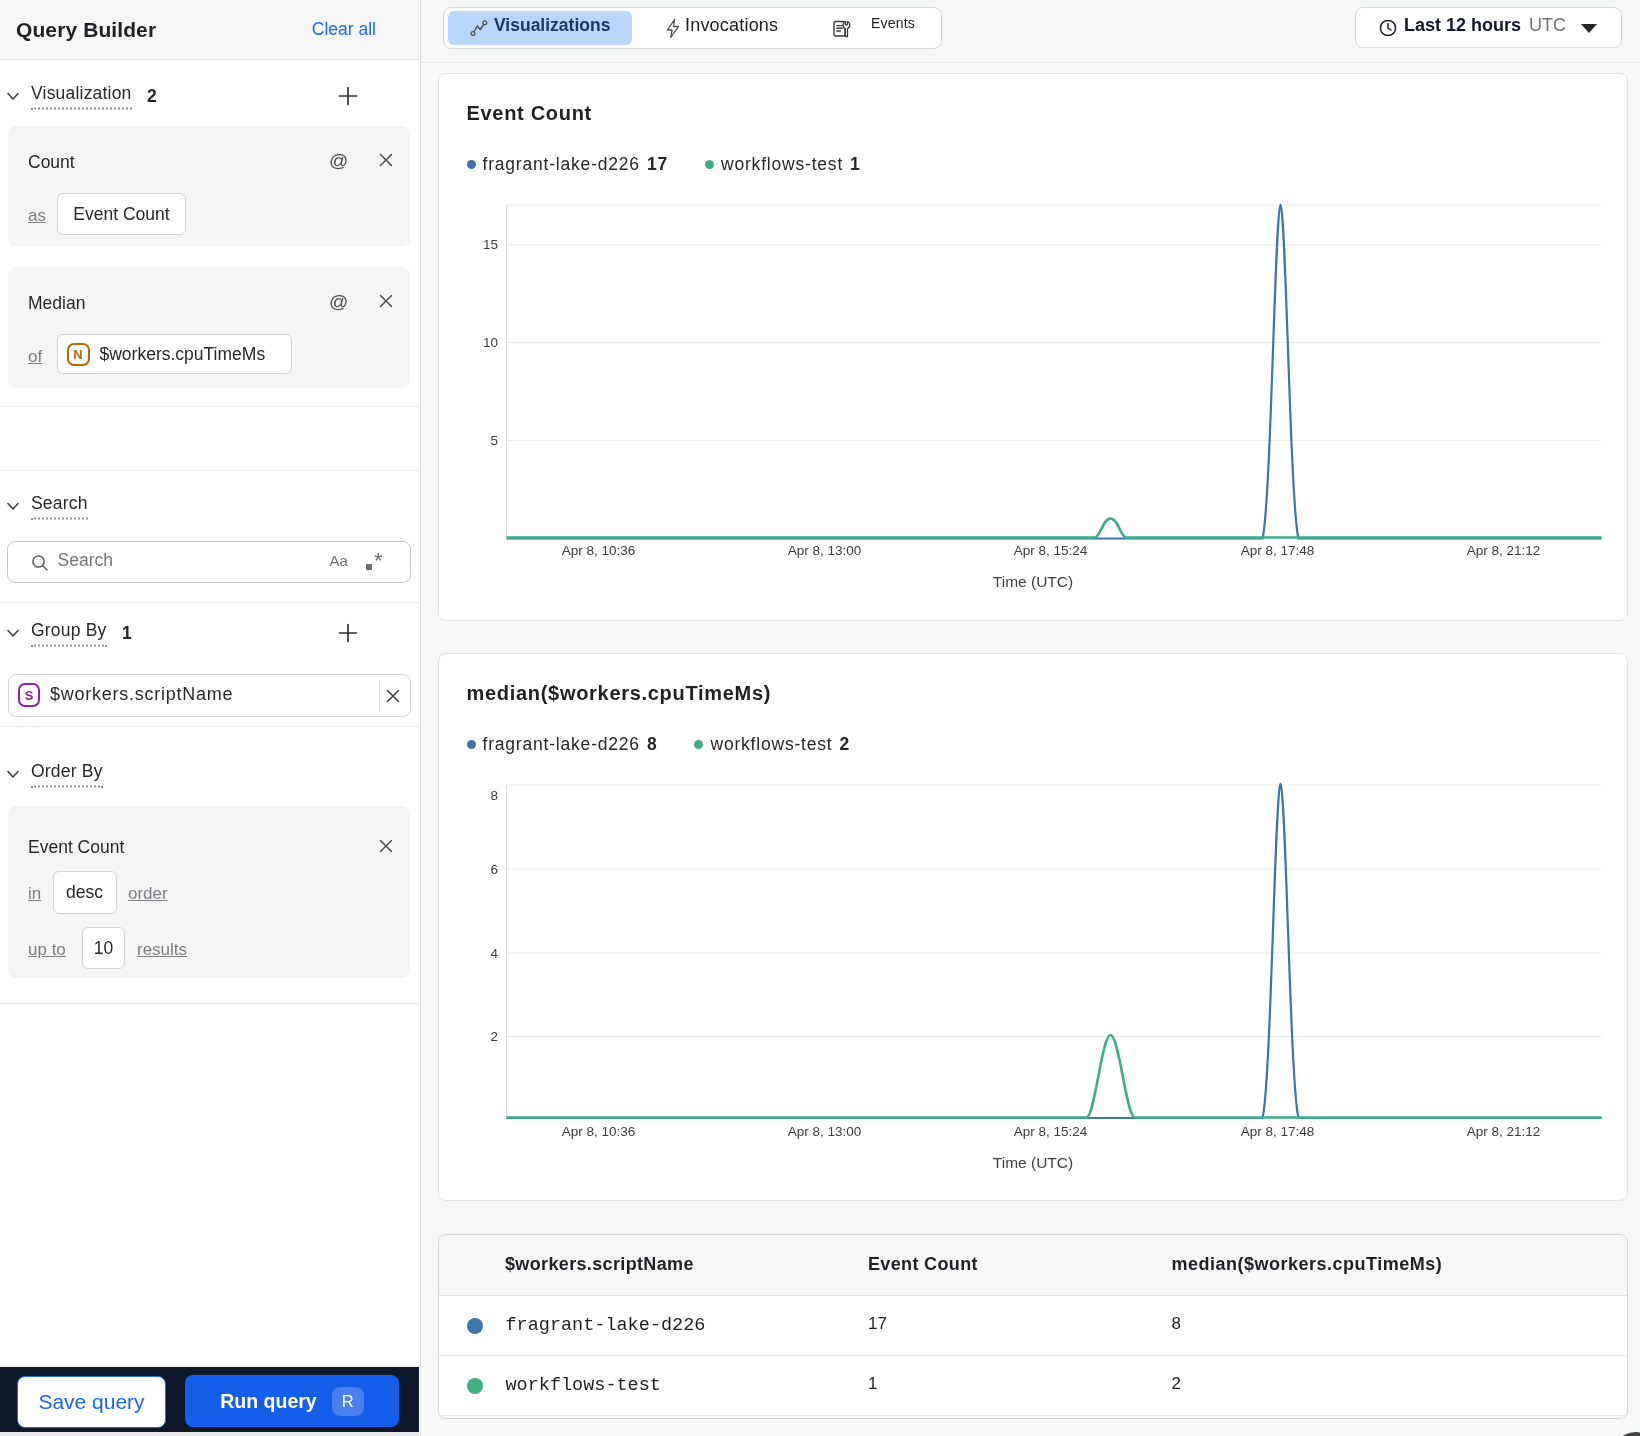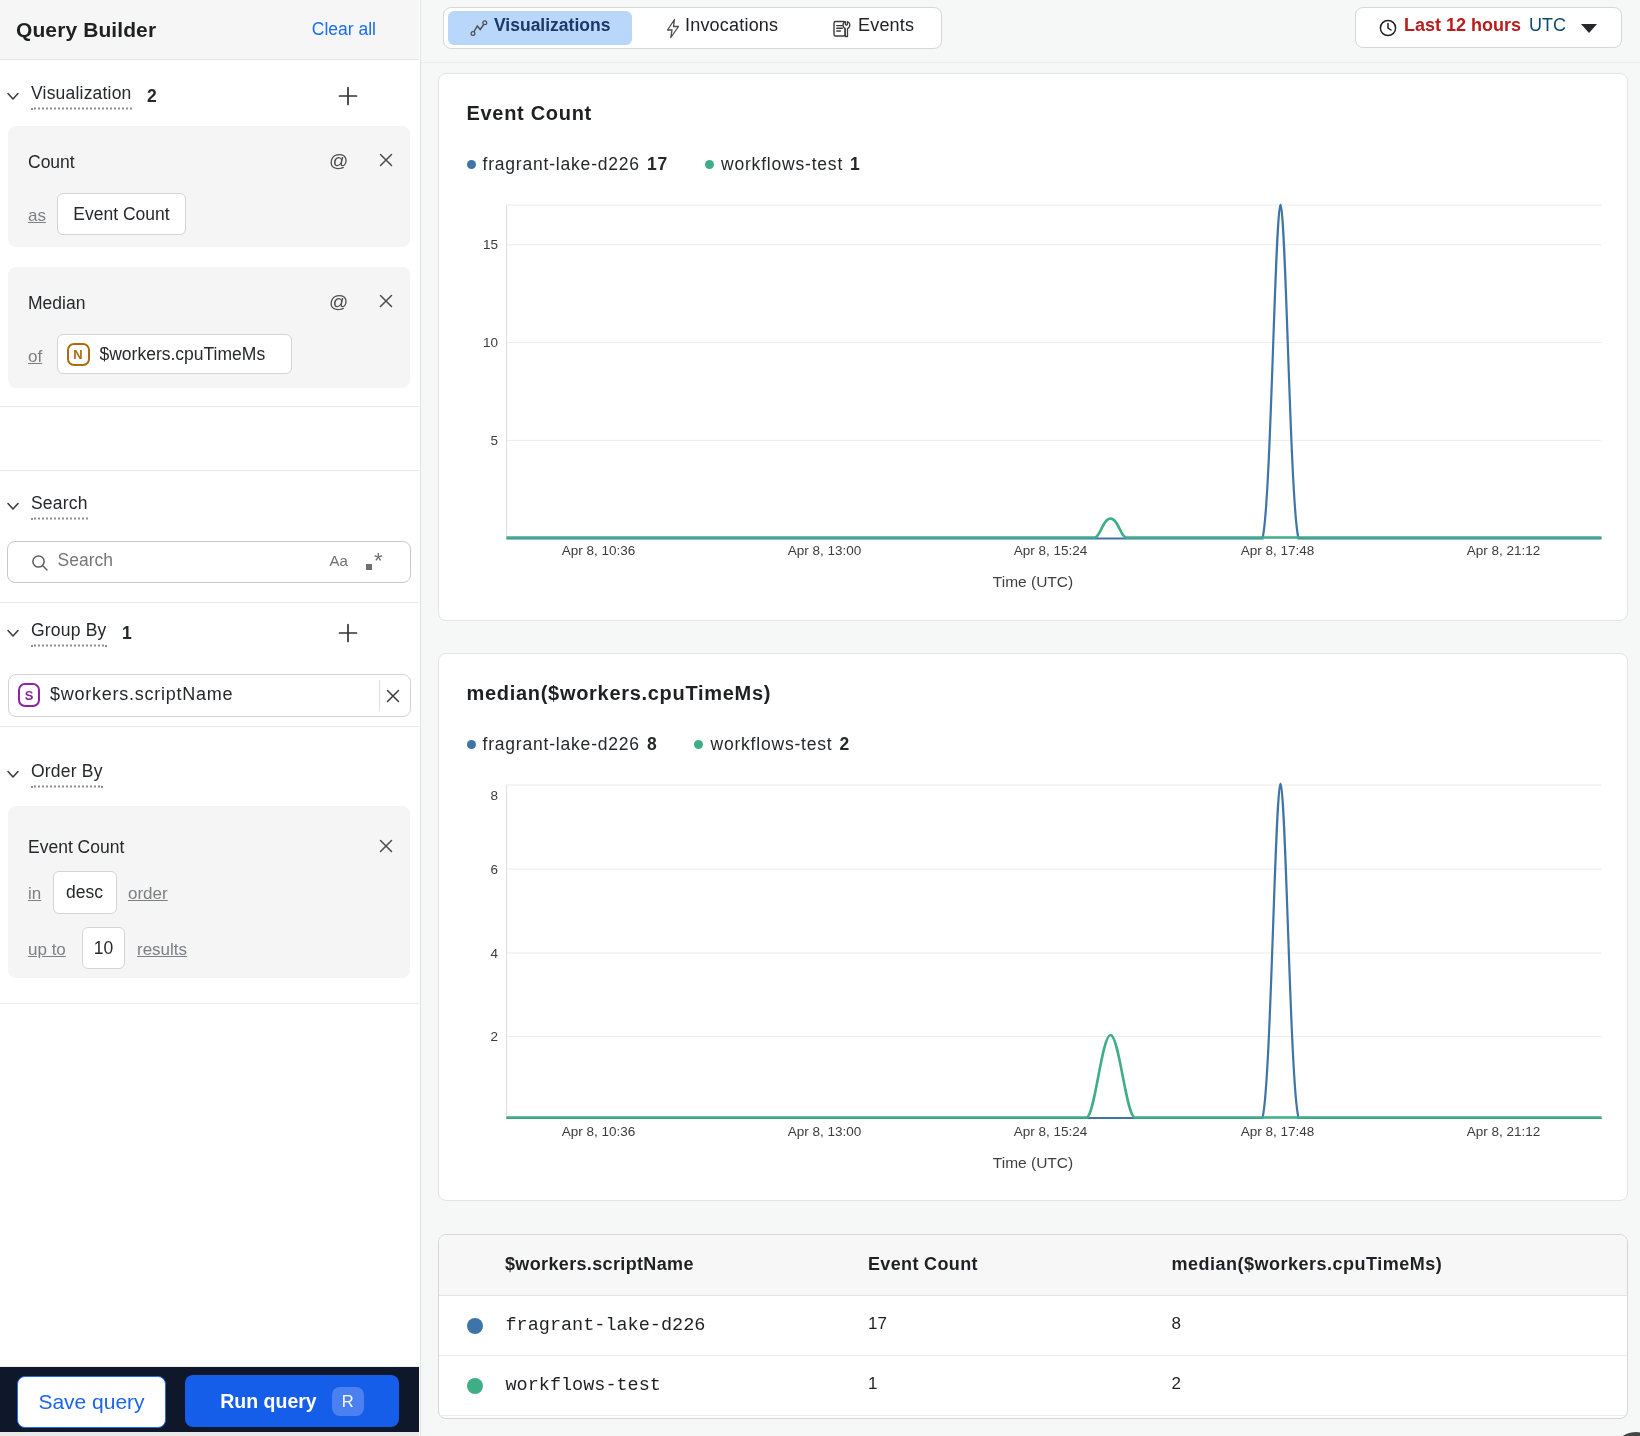--- a/index.html
+++ b/index.html
@@ -153,30 +153,30 @@
     <span style="position:absolute; left:50px; top:7px; font-size:17.5px; font-weight:bold; color:#1c3868;">Visualizations</span>
     <svg style="position:absolute; left:219px; top:10px;" width="20" height="21" viewBox="0 0 20 21">
         <path d="M11.5 1.5 L4.5 12 H9 L7.8 19.5 L15.5 8.5 H10.5 Z" fill="none" stroke="#4d4d4d" stroke-width="1.3" stroke-linejoin="round"></path>
       </svg>
     <span style="position:absolute; left:241px; top:7px; font-size:18px; letter-spacing:0.2px; color:#202225;">Invocations</span>
     <svg style="position:absolute; left:388px; top:11px;" width="20" height="20" viewBox="0 0 20 20">
         <rect x="2" y="2.5" width="11" height="14.5" rx="1.5" fill="none" stroke="#3c3c3c" stroke-width="1.4"></rect>
         <path d="M4.7 6.6 H10.3 M4.7 9.3 H10.3 M4.7 12 H8.4" stroke="#3c3c3c" stroke-width="1.4" stroke-linecap="round"></path>
         <path d="M13.3 17.5 V9.6 C11.9 9.1 11 7.7 11 6.1 C11 4.5 12 3.1 13.4 2.6 V5.4 L14.4 6.2 L15.4 5.4 V2.6 C16.8 3.1 17.8 4.5 17.8 6.1 C17.8 7.7 16.9 9.1 15.5 9.6 V17.5 Z" fill="#fff" stroke="#3c3c3c" stroke-width="1.3" stroke-linejoin="round"></path>
       </svg>
-    <span style="position:absolute; left:414px; top:7px; font-size:18px; letter-spacing:0.2px; color:#202225;">Events</span>
+    <span style="position:absolute; left:427px; top:7px; font-size:14px; letter-spacing:0.2px; color:#202225;">Events</span>
   </div>
 
   <div style="position:absolute; left:934px; top:7px; width:267px; height:41px; background:#fff; border:1px solid #d8d8d8; border-radius:8px;">
     <svg style="position:absolute; left:23px; top:11px;" width="18" height="18" viewBox="0 0 18 18">
         <circle cx="9" cy="9" r="7.6" fill="none" stroke="#202225" stroke-width="1.5"></circle>
         <path d="M9 4.5 V9 L12 11" fill="none" stroke="#202225" stroke-width="1.5" stroke-linecap="round"></path>
       </svg>
-    <span style="position:absolute; left:48px; top:7px; font-size:18px; font-weight:bold; color:#b91c1c;">Last 12 hours</span>
-    <span style="position:absolute; left:173px; top:7px; font-size:18px; color:#0c4a6e;">UTC</span>
+    <span style="position:absolute; left:48px; top:7px; font-size:18px; font-weight:bold; color:#0f172a;">Last 12 hours</span>
+    <span style="position:absolute; left:173px; top:7px; font-size:18px; color:#737373;">UTC</span>
     <div style="position:absolute; left:225px; top:16px; width:0; height:0; border-left:8px solid transparent; border-right:8px solid transparent; border-top:9px solid #26282b;"></div>
   </div>
 
   <div class="mcard" style="top:73px; height:548px;">
     <div class="ctitle">Event Count</div>
     <div class="legend">
       <span class="ldot" style="background:#3e74a8;"></span>fragrant-lake-d226<span class="lnum">17</span>
       <span class="ldot" style="background:#3fae85; margin-left:37px;"></span>workflows-test<span class="lnum">1</span>
     </div>
     <svg width="1188" height="546" viewBox="0 0 1188 546" style="position:absolute; left:0; top:0;">

